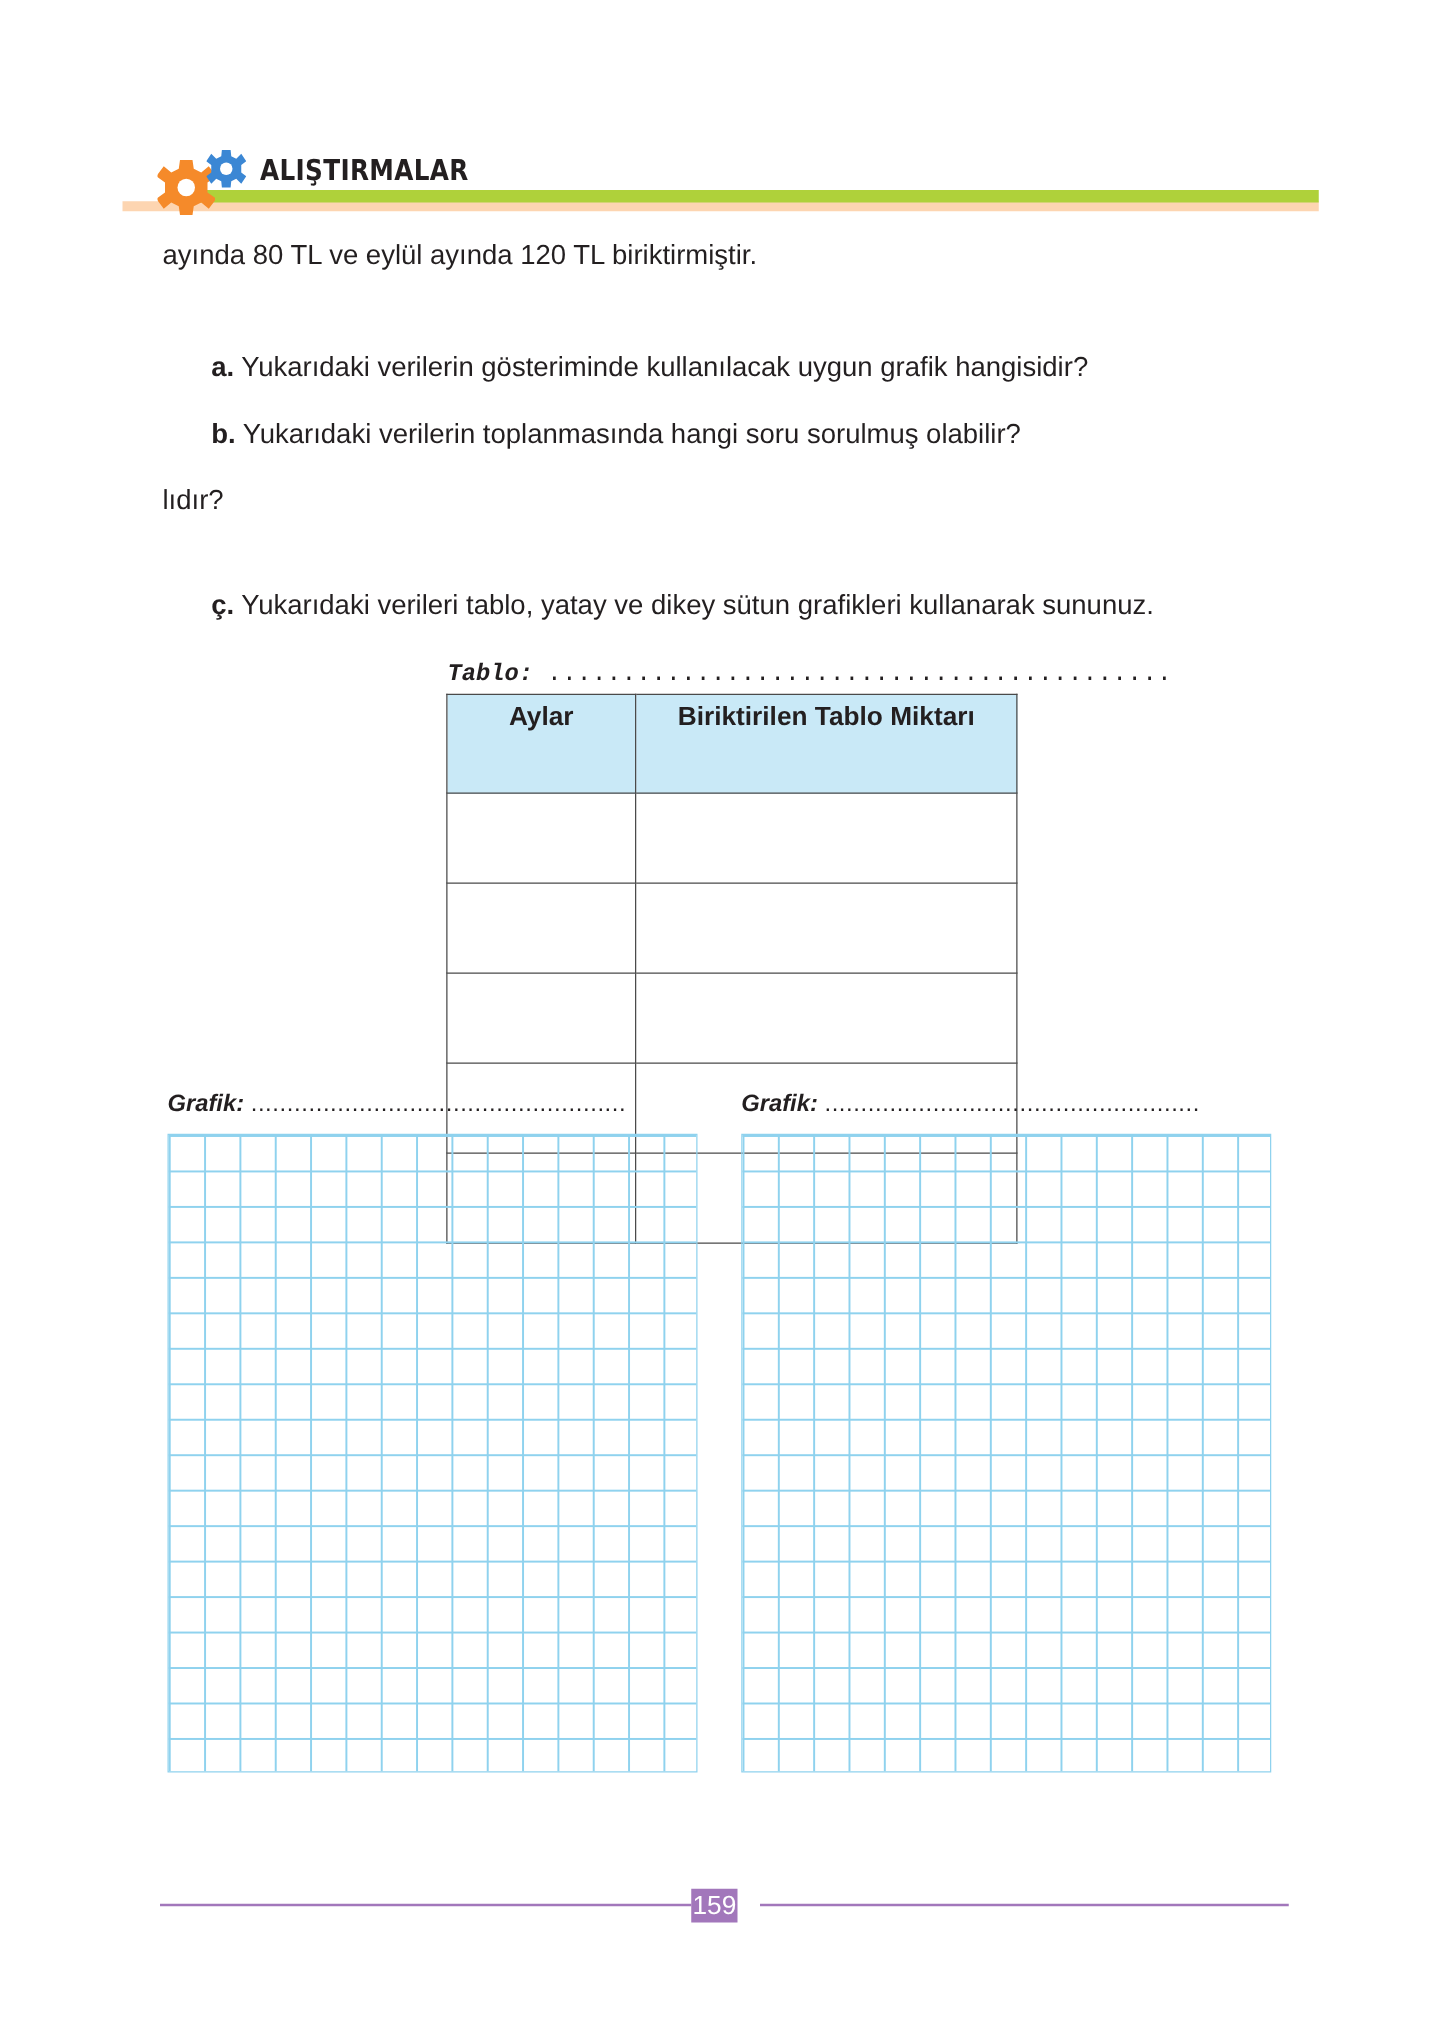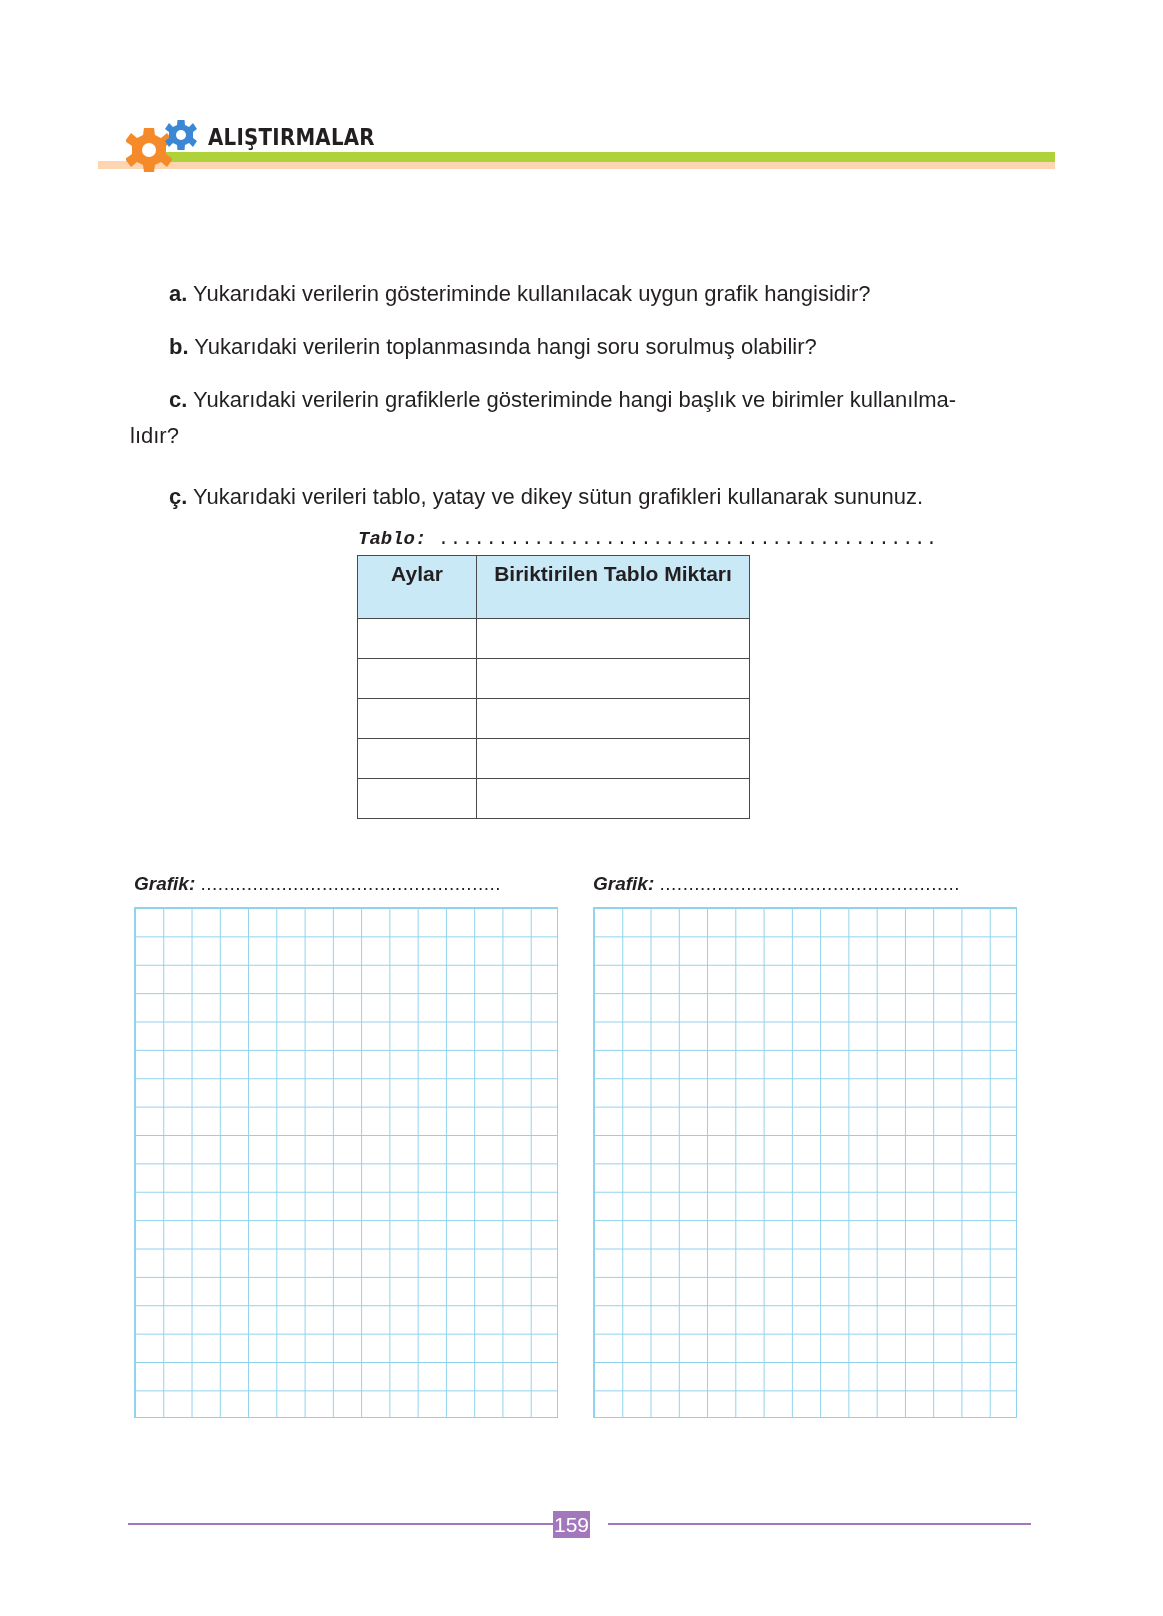--- a/index.html
+++ b/index.html
@@ -20,21 +20,21 @@
     .para { position:absolute; font-size:22px; line-height:36px; color:#231f20; }
     .p-intro { left:130px; top:186px; width:910px; }
     .indent { display:inline-block; width:39px; }
     .q { position:absolute; left:130px; width:910px; font-size:22px; line-height:36px; }
     .q .lbl { font-weight:bold; }
 
     
     .tbl-caption { position:absolute; left:358px; top:528px; font-size:19px; font-weight:bold; font-style:italic;font-family:Liberation Mono, monospace; }
     .tbl-caption .dots { font-weight:normal; font-style:normal; letter-spacing:0.5px; }
     table.data { position:absolute; left:357px; top:555px; border-collapse:collapse; }
-    table.data th, table.data td { border:1.5px solid #4a4a4a; padding:0; }
+    table.data th, table.data td { border:1.5px solid #4a4a4a; padding:16px; }
     table.data th { background:#c9e9f7; font-size:21px; font-weight:bold; line-height:29px;
                     vertical-align:top; padding-top:3px; height:59px; }
     table.data td { height:39px; }
     .col1 { width:118px; }
     .col2 { width:272px; }
 
     
     .graph-caption { position:absolute; font-size:19px; font-weight:bold; font-style:italic; }
     .graph-caption .dots { font-weight:normal; font-style:normal; letter-spacing:0.5px; }
     .grid { position:absolute; width:424px; height:511px;
@@ -63,36 +63,35 @@
 </svg>
 <svg class="gear gear-blue" viewBox="0 0 32 32">
   <g transform="translate(16,16)">
     <path fill="#3b87d4" d="M-3.5,-15 L3.5,-15 L4,-10 L8,-8 L12,-12 L16,-6 L12,-3 L12,3 L16,6 L12,12 L8,8 L4,10 L3.5,15 L-3.5,15 L-4,10 L-8,8 L-12,12 L-16,6 L-12,3 L-12,-3 L-16,-6 L-12,-12 L-8,-8 L-4,-10 Z"></path>
     <circle r="5" fill="#ffffff"></circle>
   </g>
 </svg>
 <div class="hdr-title">ALIŞTIRMALAR</div>
 
 <div class="para p-intro">
+  <div><span>ayında 80 TL ve eylül ayında 120 TL biriktirmiştir.</span></div>
 </div>
 
 <div class="q" style="top:276px;">
   <span class="indent"></span><span class="lbl">a.</span>
   <span>Yukarıdaki verilerin gösteriminde kullanılacak uygun grafik hangisidir?</span>
 </div>
 <div class="q" style="top:329px;">
   <span class="indent"></span><span class="lbl">b.</span>
   <span>Yukarıdaki verilerin toplanmasında hangi soru sorulmuş olabilir?</span>
 </div>
 <div class="q" style="top:382px;">
-  <div><span class="indent"></span><span class="lbl">c.</span>
-  <span>Yukarıdaki verilerin grafiklerle gösteriminde hangi başlık ve birimler kullanılma-</span></div>
   <div><span>lıdır?</span></div>
 </div>
-<div class="q" style="top:479px;">
+<div class="q" style="top:466px;">
   <span class="indent"></span><span class="lbl">ç.</span>
   <span>Yukarıdaki verileri tablo, yatay ve dikey sütun grafikleri kullanarak sununuz.</span>
 </div>
 
 <div class="tbl-caption">
   <span>Tablo:</span>
   <span class="dots">..........................................</span>
 </div>
 <table class="data">
   <thead>

